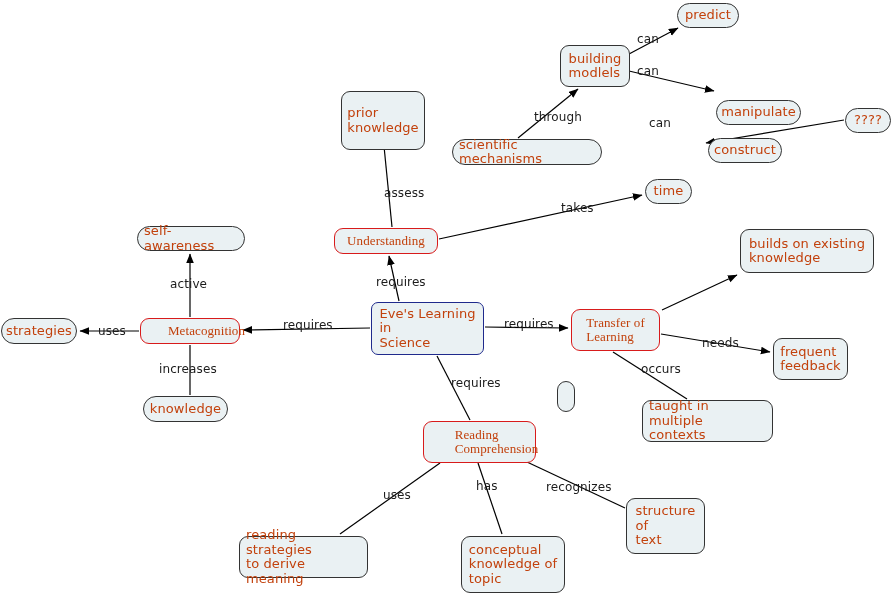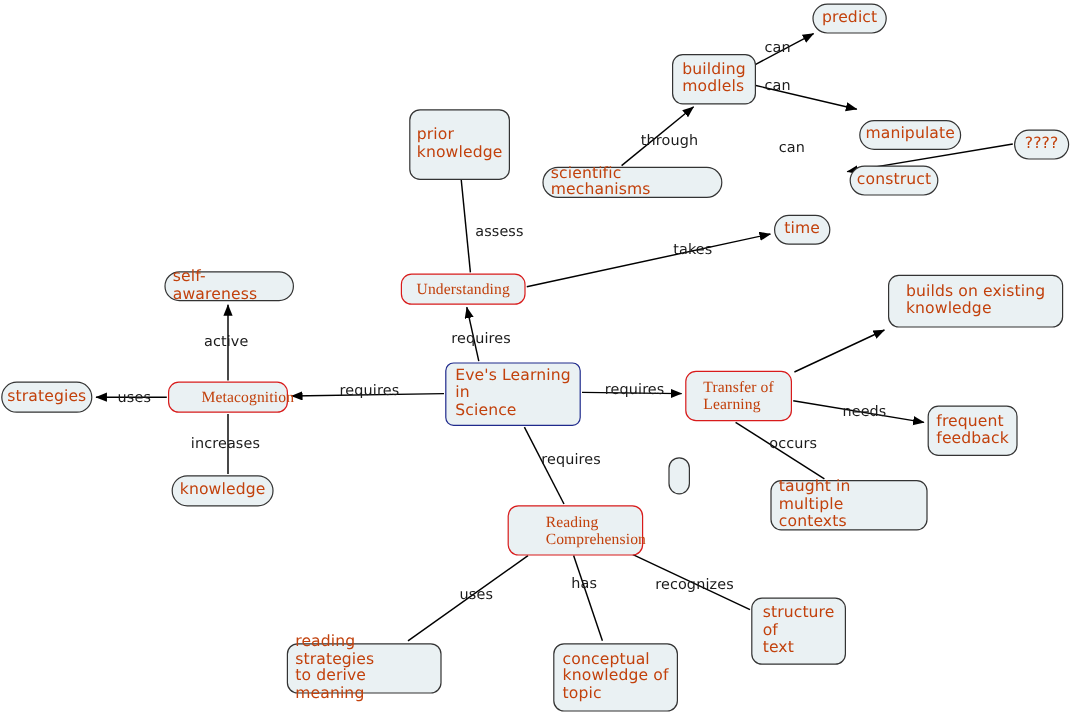--- a/index.html
+++ b/index.html
@@ -105,42 +105,42 @@
       <div class="node pill" style="left: 1px; top: 318px; width: 76px; height: 26px;">strategies</div>
       <div class="node pill" style="left: 143px; top: 396px; width: 85px; height: 26px;">knowledge</div>
       <div class="node pill" style="left: 645px; top: 179px; width: 47px; height: 25px;">time</div>
       <div class="node" style="left: 560px; top: 45px; width: 70px; height: 42px;">building
 modlels</div>
       <div class="node pill" style="left: 677px; top: 3px; width: 62px; height: 25px;">predict</div>
       <div class="node pill" style="left: 716px; top: 79px; width: 85px; height: 25px; margin-top: 21px;">manipulate</div>
       <div class="node pill" style="left: 708px; top: 138px; width: 74px; height: 25px;">construct</div>
       <div class="node pill" style="left: 845px; top: 108px; width: 46px; height: 25px;">????</div>
       <div class="node pill" style="left: 452px; top: 139px; width: 150px; height: 26px;">scientific mechanisms</div>
-      <div class="node" style="left: 740px; top: 229px; width: 146px; height: 44px;">builds on existing
+      <div class="node" style="left: 740px; top: 229px; width: 134px; height: 44px;">builds on existing
 knowledge</div>
       <div class="node" style="left: 773px; top: 338px; width: 75px; height: 42px;">frequent
 feedback</div>
       <div class="node" style="left: 642px; top: 400px; width: 131px; height: 42px;">taught in multiple
 contexts</div>
       <div class="node" style="left: 239px; top: 536px; width: 129px; height: 42px;">reading strategies
 to derive meaning</div>
       <div class="node" style="left: 461px; top: 536px; width: 104px; height: 57px;">conceptual
 knowledge of
 topic</div>
       <div class="node" style="left: 626px; top: 498px; width: 79px; height: 56px;">structure
 of
 text</div>
       <div class="node empty" style="left: 557px; top: 381px; width: 18px; height: 31px;"></div>
     </div>
   <div id="label-layer">
       <div class="edge-label" style="left: 376px; top: 275px;">requires</div>
       <div class="edge-label" style="left: 283px; top: 318px;">requires</div>
       <div class="edge-label" style="left: 504px; top: 317px;">requires</div>
       <div class="edge-label" style="left: 451px; top: 376px;">requires</div>
-      <div class="edge-label" style="left: 396px; top: 186px; text-align: center;">assess</div>
+      <div class="edge-label" style="left: 384px; top: 186px; text-align: center;">assess</div>
       <div class="edge-label" style="left: 561px; top: 201px;">takes</div>
       <div class="edge-label" style="left: 170px; top: 277px;">active</div>
       <div class="edge-label" style="left: 98px; top: 324px;">uses</div>
       <div class="edge-label" style="left: 159px; top: 362px;">increases</div>
       <div class="edge-label" style="left: 702px; top: 336px;">needs</div>
       <div class="edge-label" style="left: 641px; top: 362px;">occurs</div>
       <div class="edge-label" style="left: 383px; top: 488px;">uses</div>
       <div class="edge-label" style="left: 476px; top: 479px;">has</div>
       <div class="edge-label" style="left: 546px; top: 480px;">recognizes</div>
       <div class="edge-label" style="left: 534px; top: 110px;">through</div>

